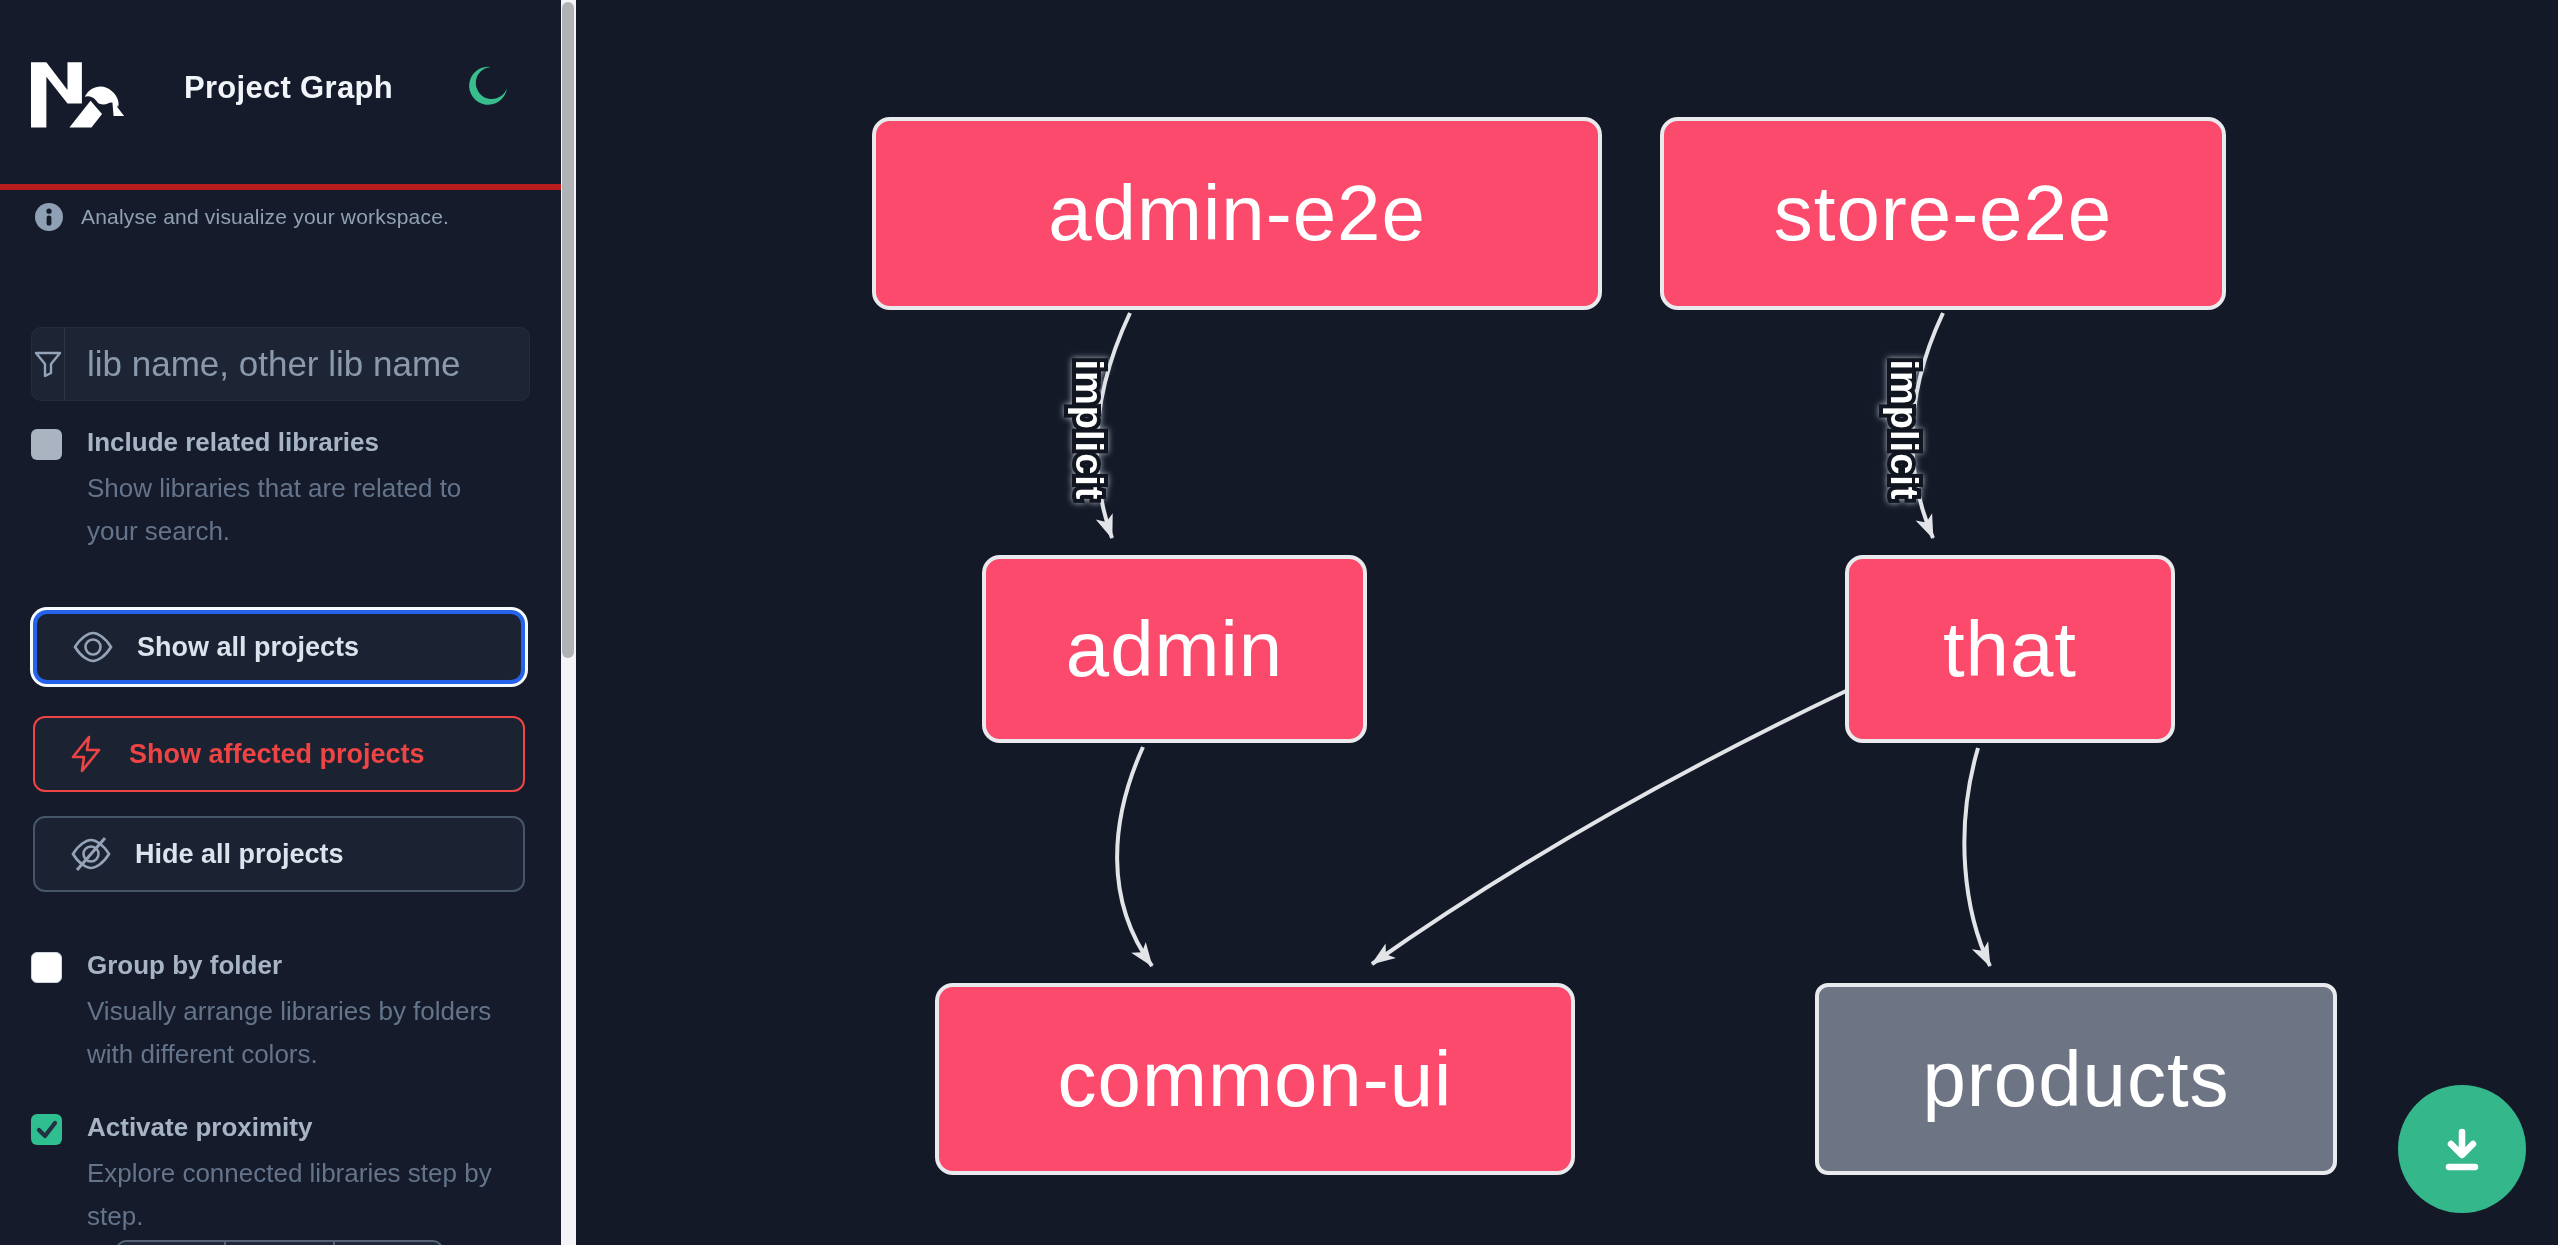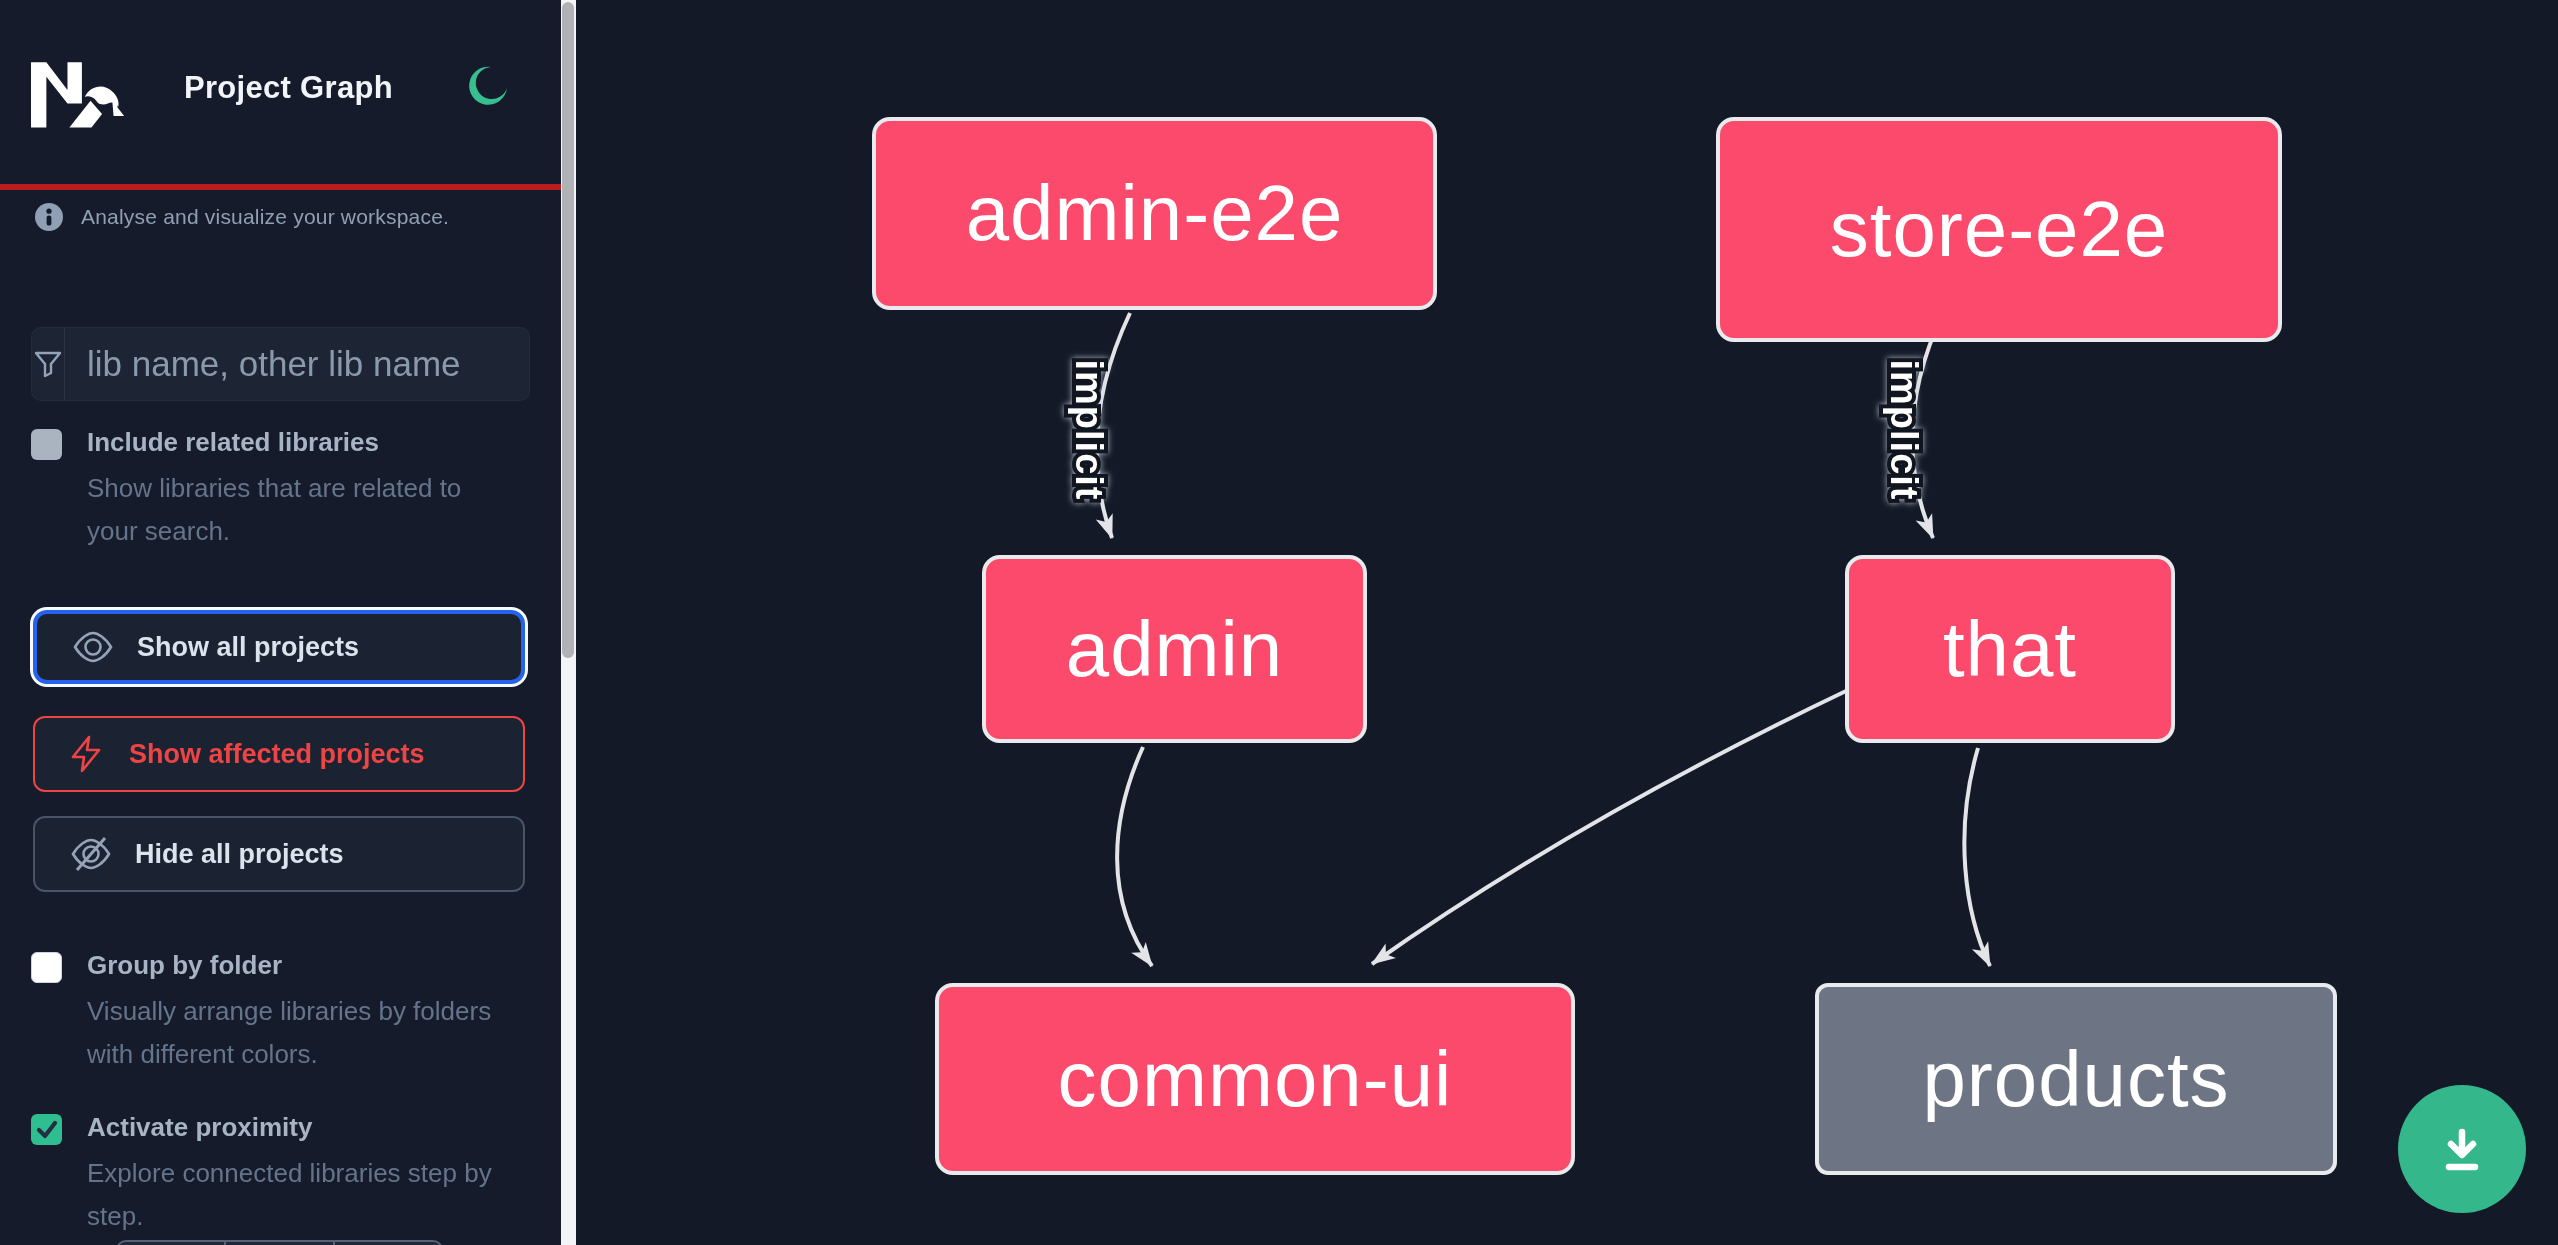--- a/index.html
+++ b/index.html
@@ -188,25 +188,25 @@
         <path d="M 554 313 Q 498 432 536 538" marker-end="url(#arrow)"></path>
         <path d="M 1367 313 Q 1311 432 1357 538" marker-end="url(#arrow)"></path>
         <path d="M 567 747 C 534 820 528 900 576 966" marker-end="url(#arrow)"></path>
         <path d="M 1270 691 Q 1000 820 796 964" marker-end="url(#arrow)"></path>
         <path d="M 1402 748 C 1378 830 1388 912 1414 966" marker-end="url(#arrow)"></path>
       </g>
       <text class="edge-label" x="512" y="442" text-anchor="middle" transform="rotate(90 512 430)">implicit</text>
       <text class="edge-label" x="1327" y="442" text-anchor="middle" transform="rotate(90 1327 430)">implicit</text>
     </svg>
 
-    <div class="node pink" style="left:296px; top:117px; width:565px; height:193px;">
+    <div class="node pink" style="left:296px; top:117px; width:730px; height:193px;">
       <span>admin-e2e</span>
     </div>
 
-    <div class="node pink" style="left:1140px; top:117px; width:566px; height:225px;">
+    <div class="node pink" style="left:1084px; top:117px; width:566px; height:193px;">
       <span>store-e2e</span>
     </div>
 
     <div class="node pink" style="left:406px; top:555px; width:385px; height:188px;">
       <span>admin</span>
     </div>
 
     <div class="node pink" style="left:1269px; top:555px; width:330px; height:188px;">
       <span>that</span>
     </div>

